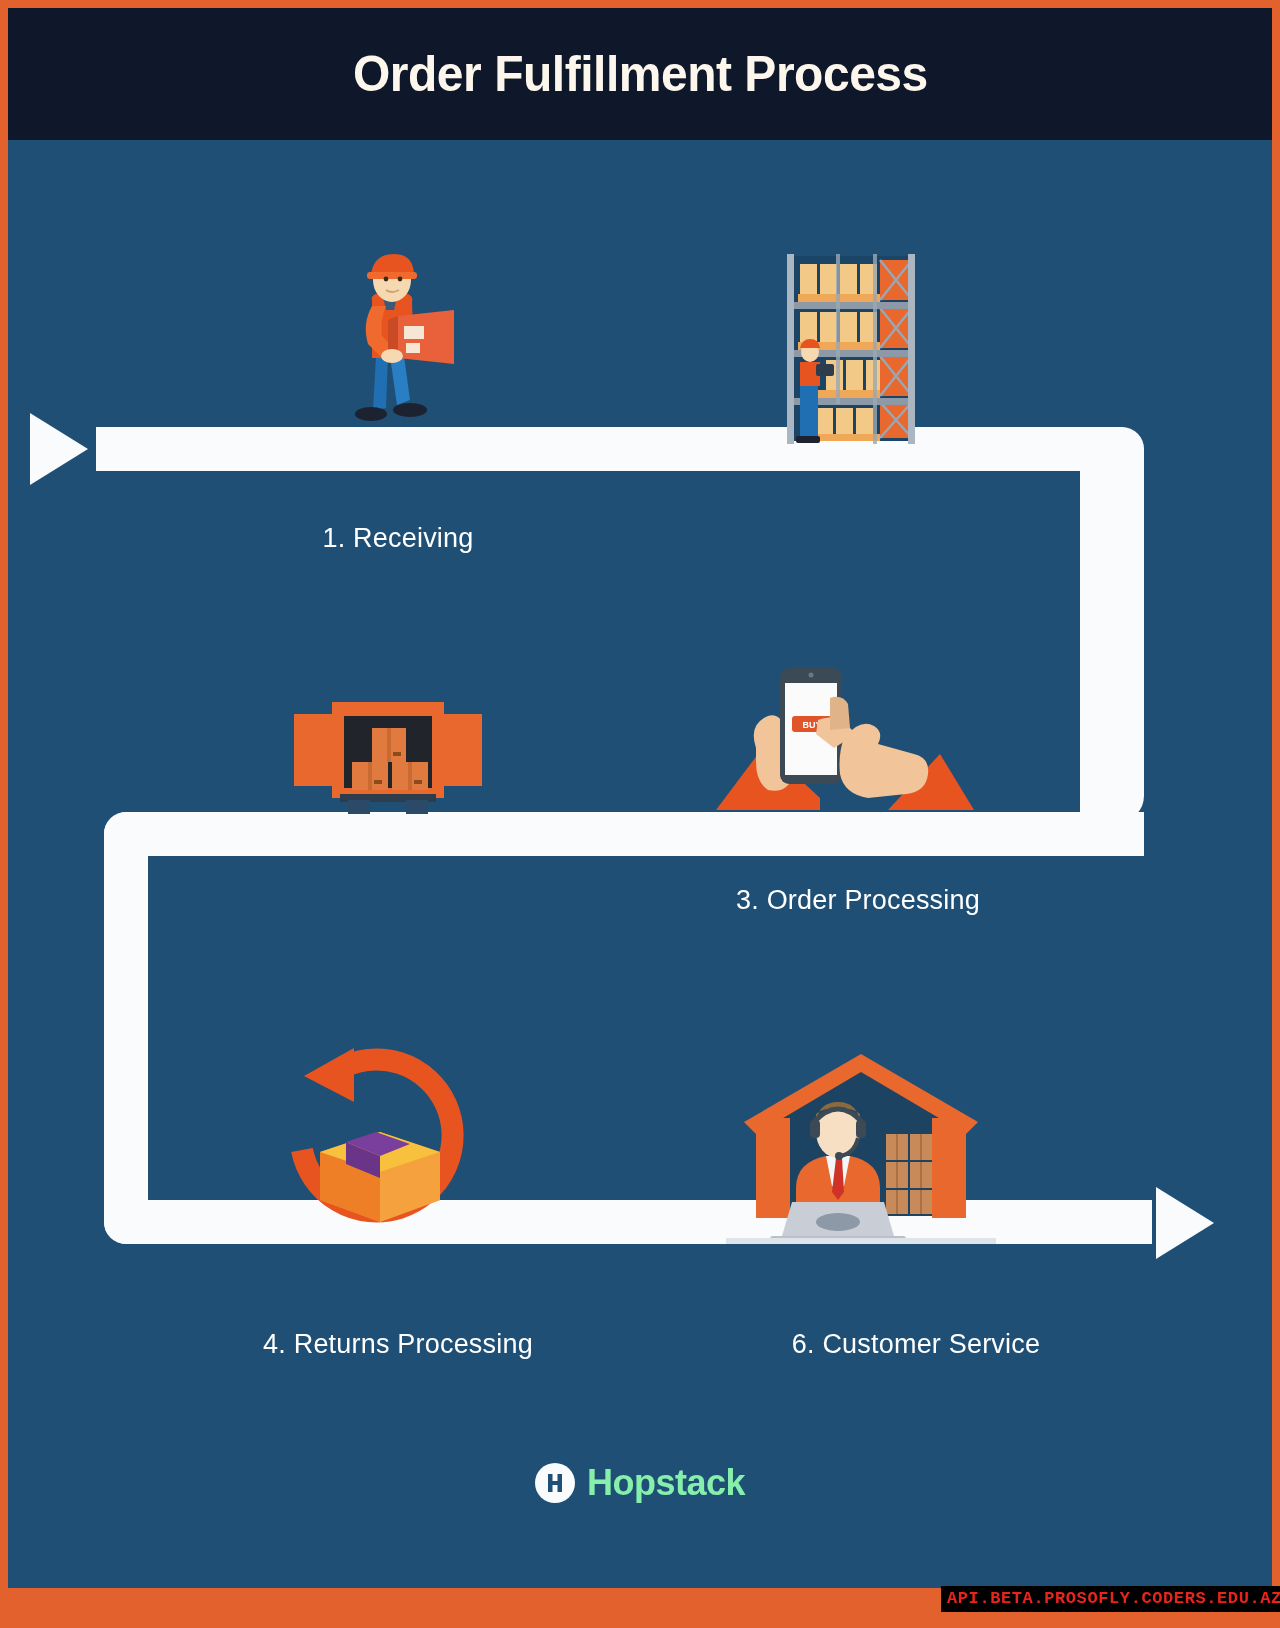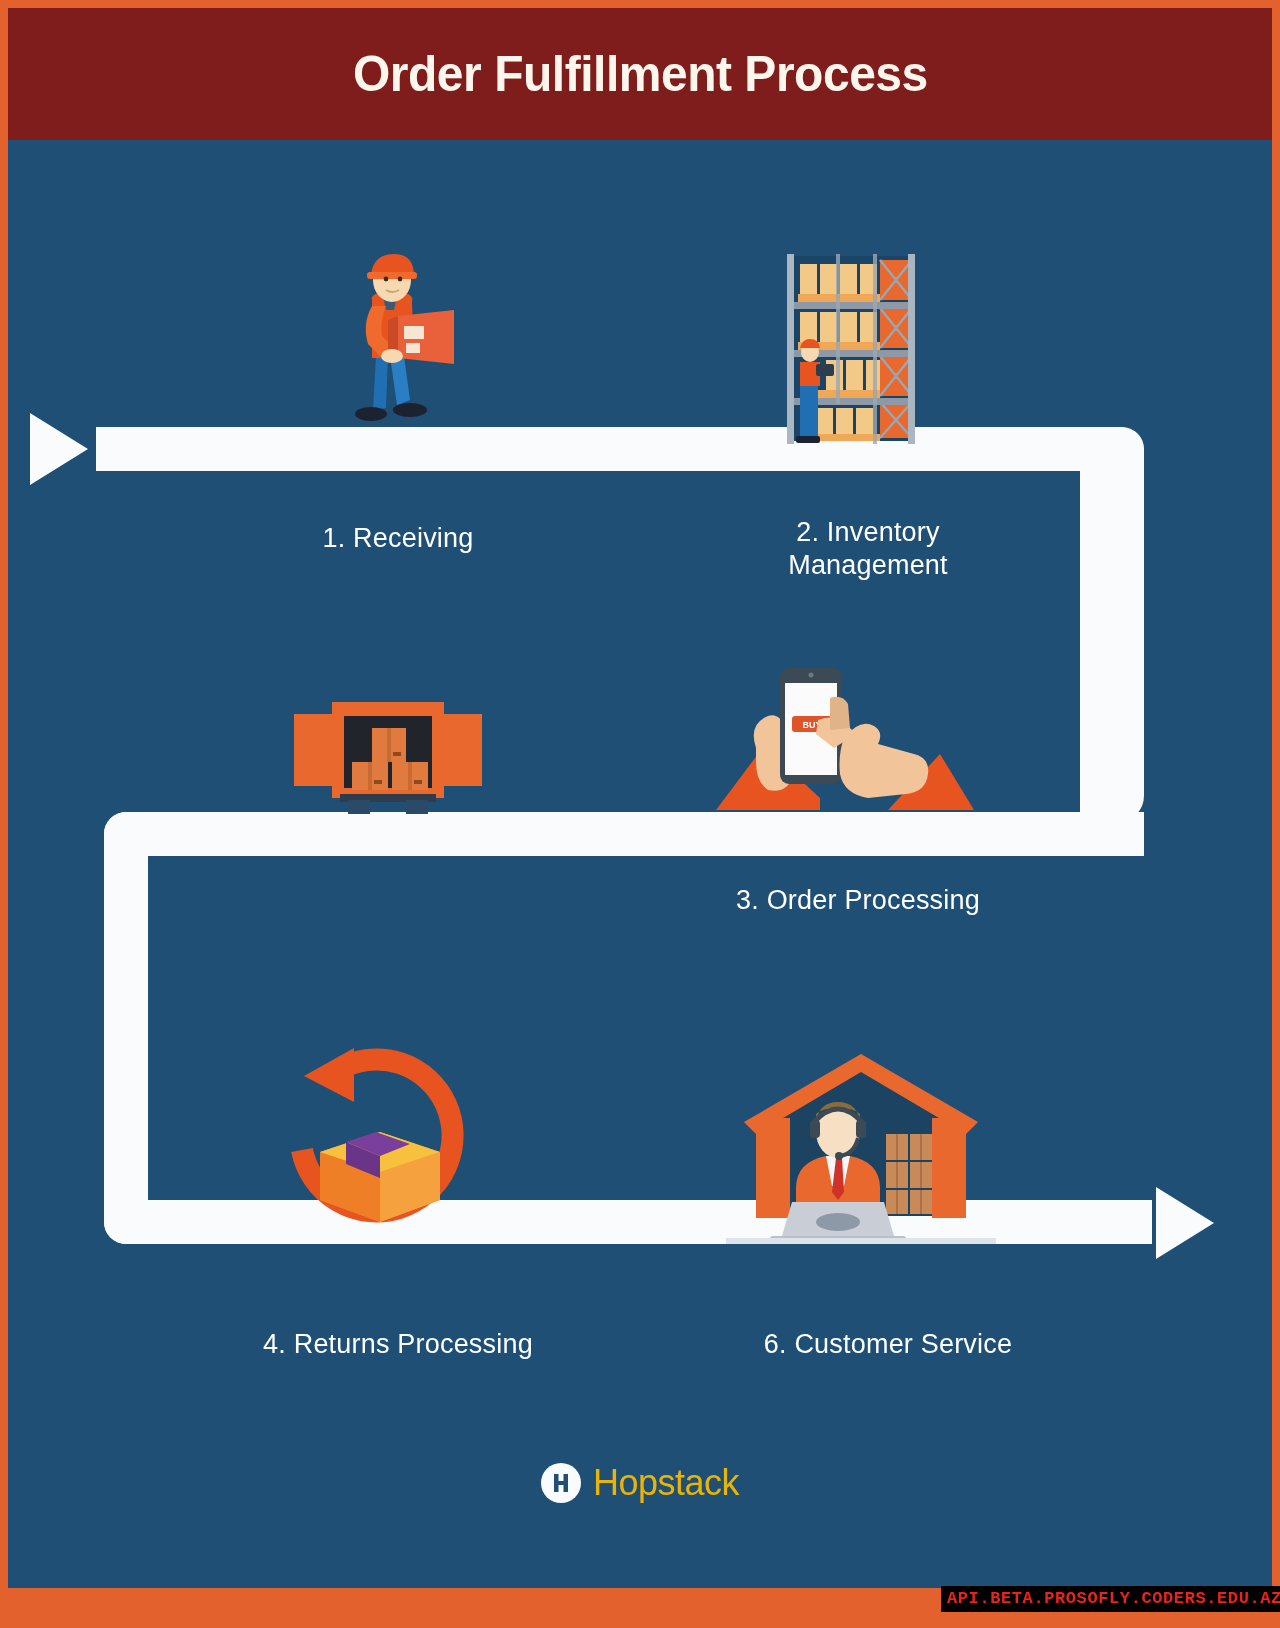--- a/index.html
+++ b/index.html
@@ -22,21 +22,21 @@
     background: #e2612c;
   }
 
   
   .header-band {
     position: absolute;
     left: 8px;
     top: 8px;
     width: 1264px;
     height: 132px;
-    background: #7f1d1d;
+    background: #0f172a;
     display: flex;
     align-items: center;
     justify-content: center;
   }
   .header-title {
     font-size: 50px;
     font-weight: bold;
     letter-spacing: -0.5px;
     color: #fdf6ec;
     text-align: center;
@@ -131,21 +131,21 @@
     font-size: 27px;
     line-height: 1.22;
     text-align: center;
     letter-spacing: 0.2px;
   }
   .lbl-1 { left: 180px;  top: 382px; width: 420px; }
   .lbl-2 { left: 650px;  top: 376px; width: 420px; }
   .lbl-3 { left: 630px;  top: 744px; width: 440px; }
   .lbl-4 { left: 180px;  top: 770px; width: 400px; }
   .lbl-5 { left: 110px;  top: 1188px; width: 560px; }
-  .lbl-6 { left: 600px;  top: 1188px; width: 560px; text-align: center; }
+  .lbl-6 { left: 628px;  top: 1188px; width: 560px; text-align: center; }
 
   
   .illus { position: absolute; }
 
   
   .ill-receiving { left: 310px; top: 108px; width: 150px; height: 190px; }
 
   
   .ill-inventory { left: 762px; top: 106px; width: 170px; height: 200px; }
 
@@ -176,23 +176,23 @@
     width: 40px;
     height: 40px;
     border-radius: 50%;
     background: #fafbfc;
     display: flex;
     align-items: center;
     justify-content: center;
   }
   .logo-mark svg { display: block; }
   .logo-text {
-    color: #eab308;
+    color: #86efac;
     font-size: 36px;
-    font-weight: normal;
+    font-weight: bold;
     letter-spacing: -0.5px;
   }
 
   
   .watermark {
     position: absolute;
     left: 941px;
     top: 1586px;
     background: #000000;
     color: #e8241b;
@@ -439,24 +439,20 @@
         <path d="M66 152 L158 152 L168 186 L56 186 Z" fill="#c9ced6"></path>
         <ellipse cx="112" cy="172" rx="22" ry="9" fill="#8d99a6"></ellipse>
         <rect x="44" y="186" width="136" height="8" rx="3" fill="#b9c0c9"></rect>
 
         <rect x="0" y="188" width="270" height="6" fill="#dfe4ea"></rect>
       </svg>
     </div>
 
     <div class="step-label lbl-1">1. Receiving</div>
 
-    <div class="step-label lbl-2">
-      <div>2. Inventory</div>
-      <div>Management</div>
-    </div>
 
     <div class="step-label lbl-3">3. Order Processing</div>
 
 
     <div class="step-label lbl-5">4. Returns Processing</div>
 
     <div class="step-label lbl-6">6. Customer Service</div>
 
     <div class="logo-row">
       <div class="logo-mark">

